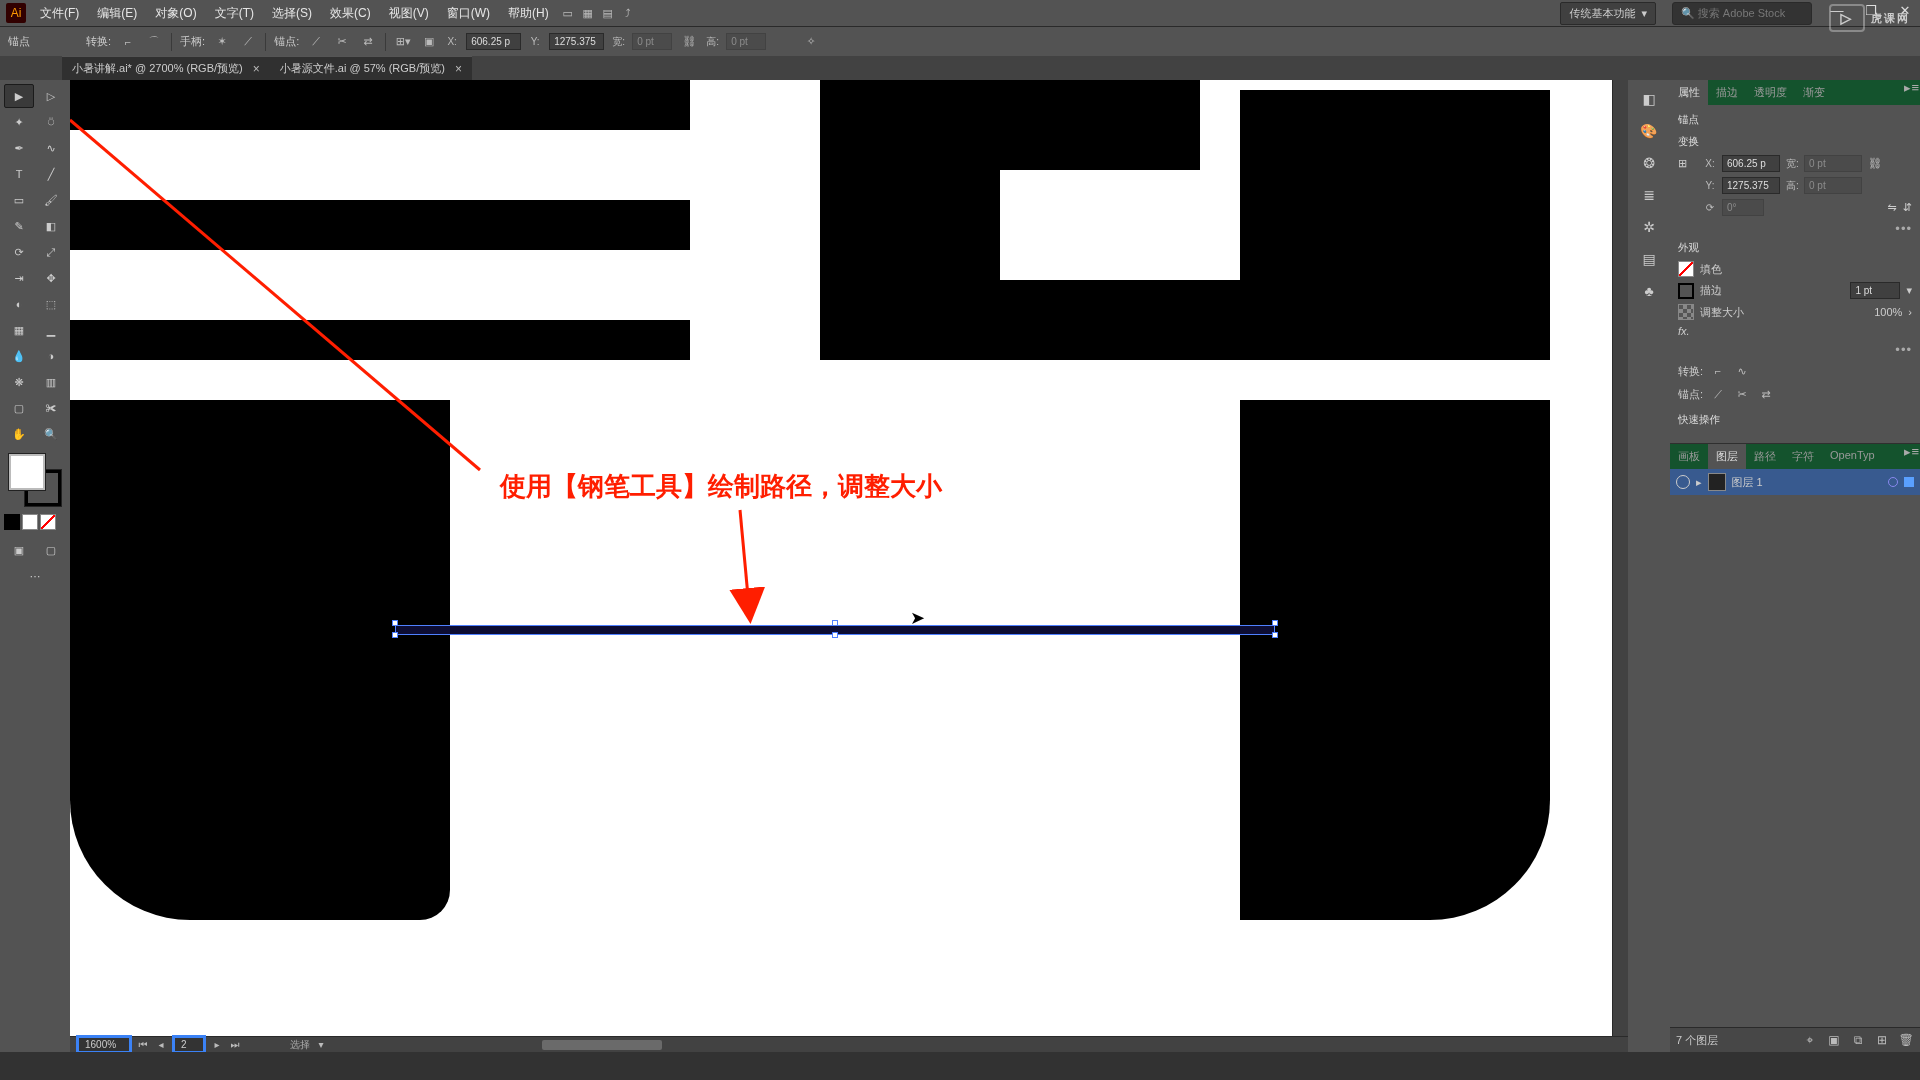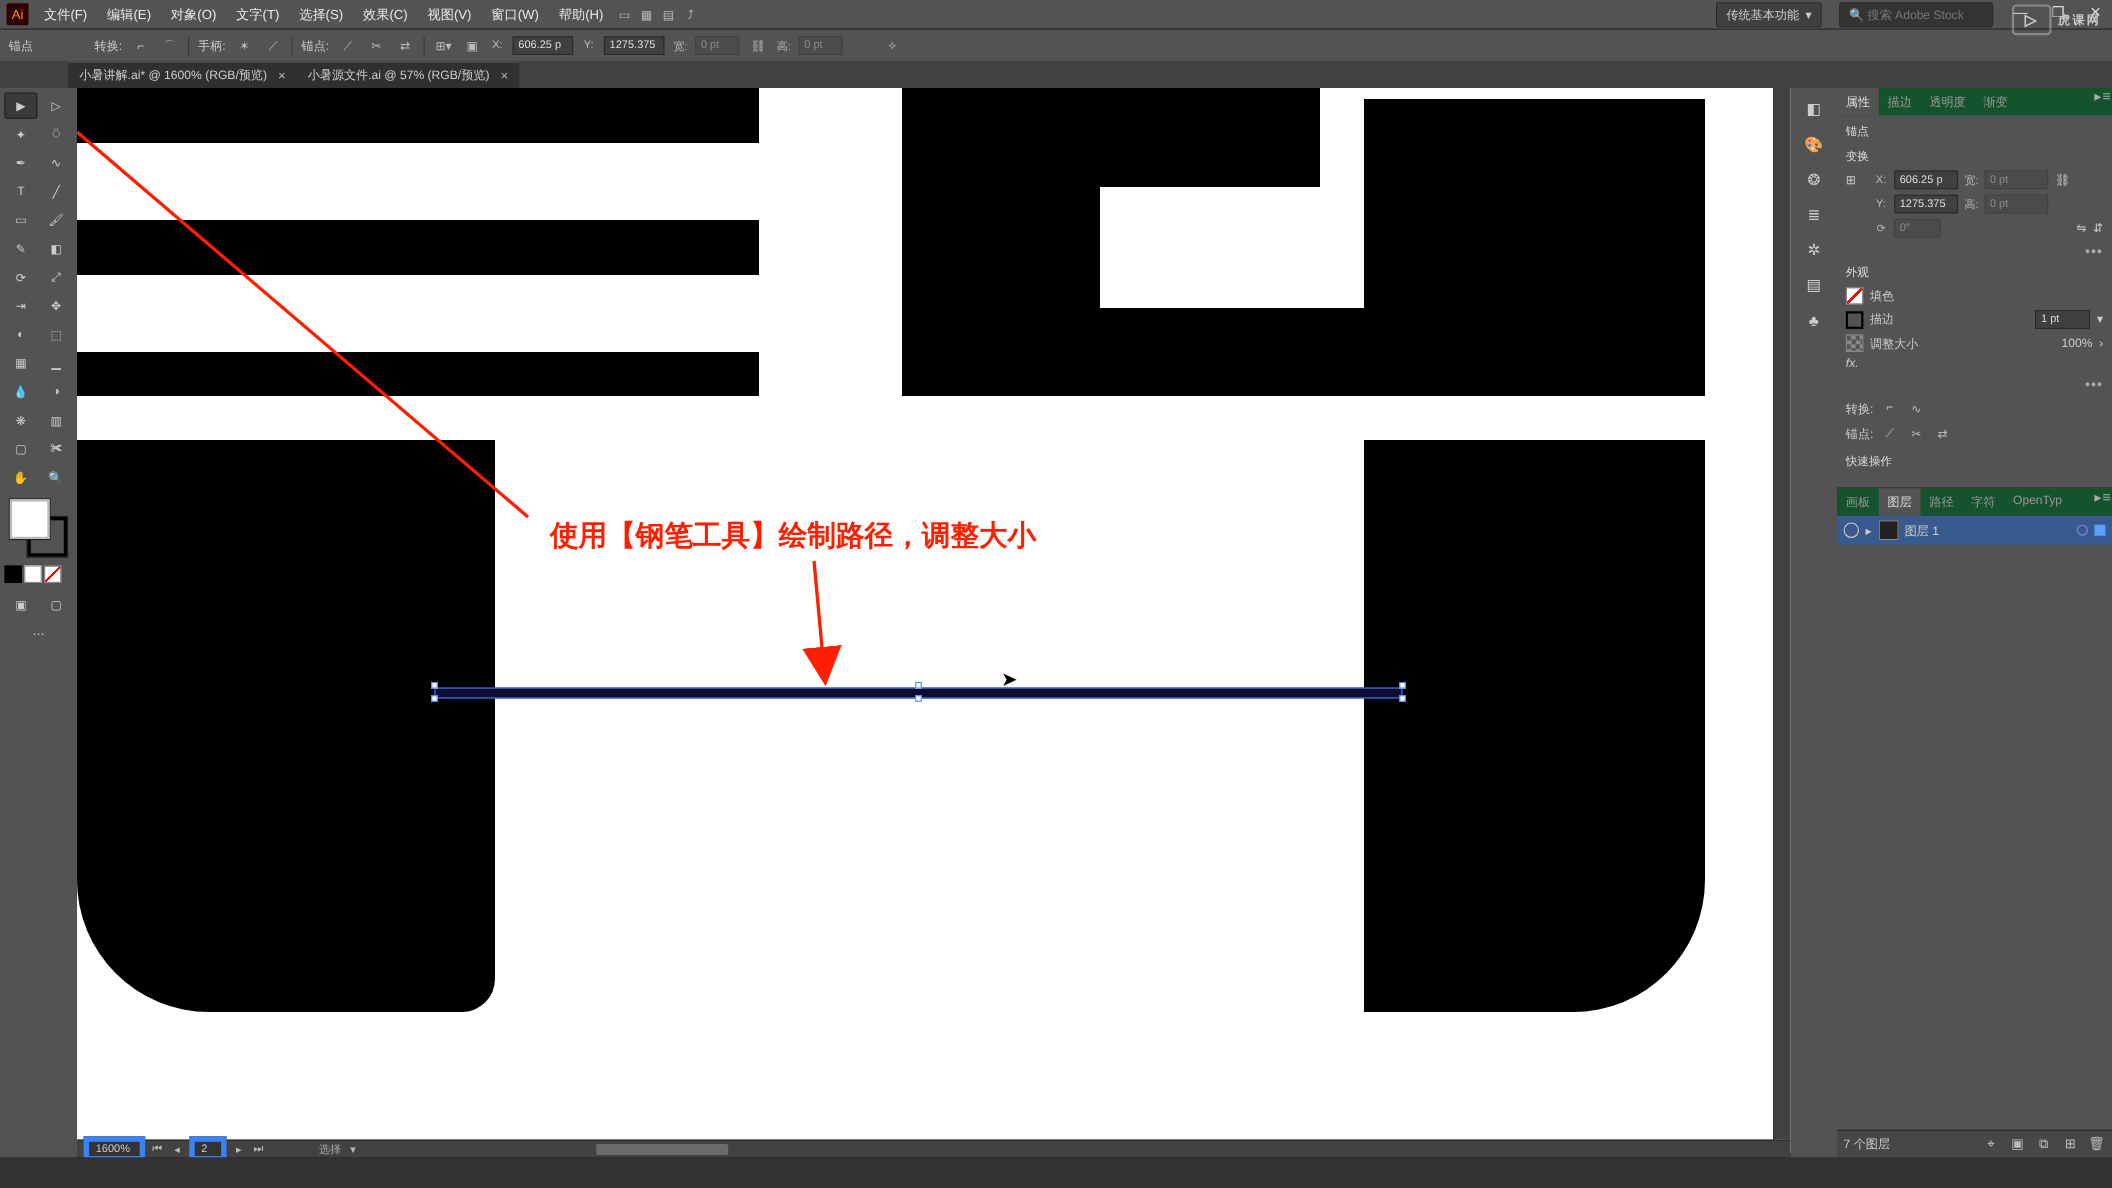--- a/index.html
+++ b/index.html
@@ -41,21 +41,21 @@
 
 .canvas-wrap{flex:1;background:#262626;position:relative;overflow:hidden}
 .canvas{position:absolute;left:0;top:0;width:1624px;height:968px;background:#fff}
 .blk{position:absolute;background:#000}
 svg.anno{position:absolute;left:0;top:0;width:1624px;height:968px;pointer-events:none}
 .anno-text{font-size:26px;font-weight:600;fill:#ff1e00;font-family:"Microsoft YaHei"}
 .sel-handle{position:absolute;width:6px;height:6px;background:#fff;border:1px solid #4f80ff}
 .sel-path{position:absolute;height:10px;background:#0d0d33;border:1px solid #4f80ff}
 .scroll-h{position:absolute;left:0;bottom:0;right:0;height:16px;background:#424242;border-top:1px solid #2a2a2a;display:flex;align-items:center;padding:0 6px;gap:4px}
 .scroll-v{position:absolute;top:0;right:0;bottom:16px;width:16px;background:#424242;border-left:1px solid #2a2a2a}
-.zoom-readout{background:#333;padding:1px 6px;font-size:10px;width:56px;border:5px solid #3b82f6}
+.zoom-readout{background:#333;padding:1px 6px;font-size:10px;width:56px;border:3px solid #3b82f6}
 .nav-btn{width:14px;height:14px;display:flex;align-items:center;justify-content:center;font-size:10px;color:#bbb}
 .scroll-thumb{height:10px;width:120px;background:#6a6a6a;border-radius:2px;margin-left:210px}
 
 .dock{width:42px;background:#535353;display:flex;flex-direction:column;align-items:center;padding-top:6px;gap:6px}
 .dock-icon{width:26px;height:26px;display:flex;align-items:center;justify-content:center;border:1px solid transparent;border-radius:2px;color:#ccc;font-size:14px}
 .panel-stack{width:250px;background:#535353;display:flex;flex-direction:column}
 .panel-tabs{display:flex;background:#14532d}
 .panel-tab{padding:5px 8px;font-size:11px;color:#999}
 .panel-tab.active{background:#535353;color:#ddd}
 .panel-body{padding:8px 8px 10px;border-bottom:1px solid #2f2f2f}
@@ -138,21 +138,21 @@
   <input class="opt-input opt-input-sm" disabled="" style="opacity: 0.4;" value="0 pt">
   <span class="mini-icon">⛓</span>
   <span class="tiny-lbl">高:</span>
   <input class="opt-input opt-input-sm" disabled="" style="opacity: 0.4;" value="0 pt">
   <div style="flex:0 0 20px"></div>
   <span class="mini-icon">✧</span>
 </div>
 
 <div class="tabbar">
   <div class="doc-tab">
-    <span>小暑讲解.ai* @ 1600% (RGB/预览)</span>
+    <span>小暑讲解.ai* @ 2700% (RGB/预览)</span>
     <span class="x">×</span>
   </div>
   <div class="doc-tab inactive">
     <span>小暑源文件.ai @ 57% (RGB/预览)</span>
     <span class="x">×</span>
   </div>
 </div>
 
 <div class="workspace">
 

